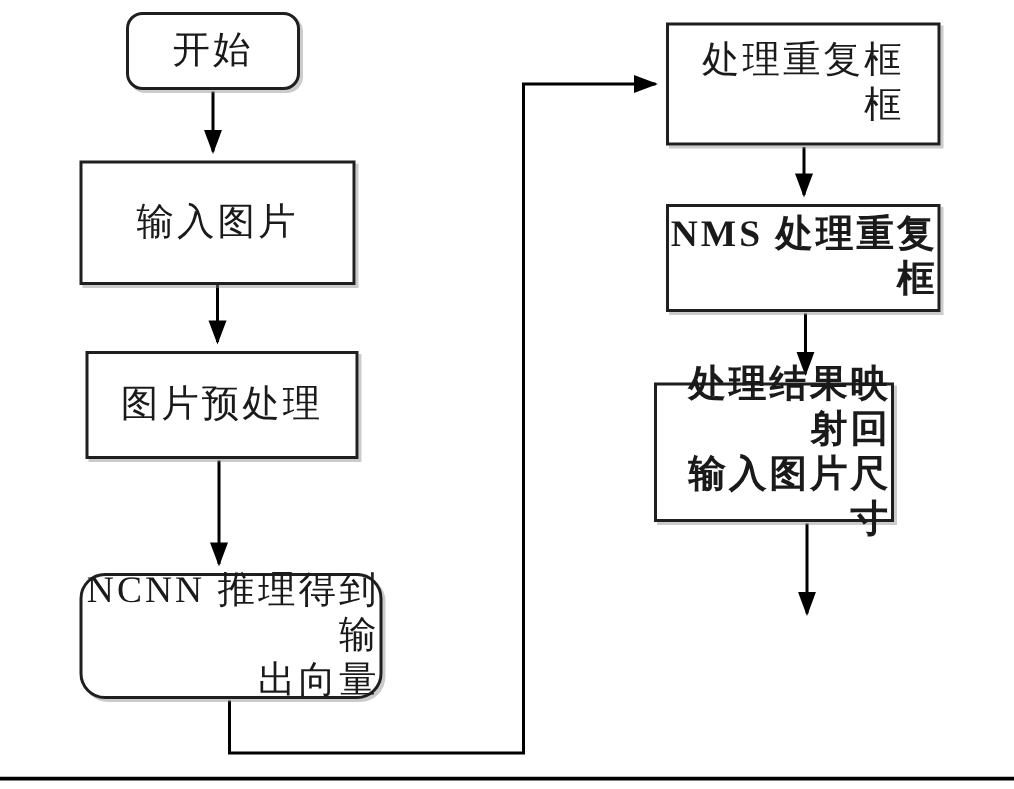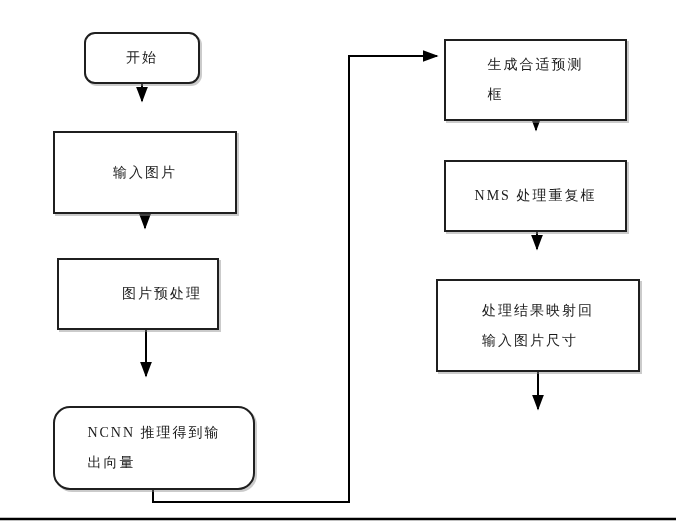--- a/index.html
+++ b/index.html
@@ -13,38 +13,37 @@
     overflow: hidden;
   }
   .node {
     position: absolute;
     box-sizing: border-box;
     border: 2px solid #1f1f1f;
     background: #ffffff;
     display: flex;
     align-items: center;
     justify-content: center;
-    text-align: left;
-    font-size: 14px;
+    text-align: right;
+    font-size: 25px;
     letter-spacing: 2px;
     line-height: 30px;
     white-space: pre-line;
     box-shadow: 2px 2px 0 rgba(140,140,140,0.45);
     z-index: 2;
-    margin-top: 24px;
   }
   .node.rounded { border-radius: 11px; }
 
   #n-start { left: 84px;  top: 8px;   width: 116px; height: 52px; }
   #n-input { left: 53px;  top: 107px; width: 184px; height: 83px; }
-  #n-pre   { left: 57px;  top: 234px; width: 162px; height: 72px; padding-left: 48px; }
+  #n-pre   { left: 57px;  top: 234px; width: 182px; height: 72px; }
   #n-ncnn  { left: 53px;  top: 382px; width: 202px; height: 84px; border-radius: 17px; }
   #n-gen   { left: 444px; top: 15px;  width: 183px; height: 82px; }
-  #n-nms   { left: 444px; top: 136px; width: 183px; height: 72px; }
-  #n-map   { left: 436px; top: 255px; width: 204px; height: 93px; }
+  #n-nms   { left: 444px; top: 136px; width: 183px; height: 72px; font-weight: bold; }
+  #n-map   { left: 436px; top: 255px; width: 160px; height: 93px; font-weight: bold; }
   #n-res   { left: 451px; top: 415px; width: 182px; height: 73px; }
 
   .overlay {
     position: absolute;
     left: 0; top: 0;
     width: 676px; height: 526px;
     z-index: 1;
     pointer-events: none;
   }
   .overlay line, .overlay polyline { stroke: #000000; stroke-width: 2; fill: none; }
@@ -69,19 +68,19 @@
     <line x1="537" y1="209" x2="537" y2="249" marker-end="url(#ah)"></line>
     <line x1="538" y1="349" x2="538" y2="409" marker-end="url(#ah)"></line>
     <line class="rule" x1="0" y1="519" x2="676" y2="519"></line>
   </svg>
 
   <div class="node rounded" id="n-start">开始</div>
   <div class="node" id="n-input">输入图片</div>
   <div class="node" id="n-pre">图片预处理</div>
   <div class="node" id="n-ncnn">NCNN 推理得到输
 出向量</div>
-  <div class="node" id="n-gen">生成合适预测
+  <div class="node" id="n-gen">处理重复框
 框</div>
   <div class="node" id="n-nms">NMS 处理重复框</div>
   <div class="node" id="n-map">处理结果映射回
 输入图片尺寸</div>
 
 </div>
 
 </body></html>

